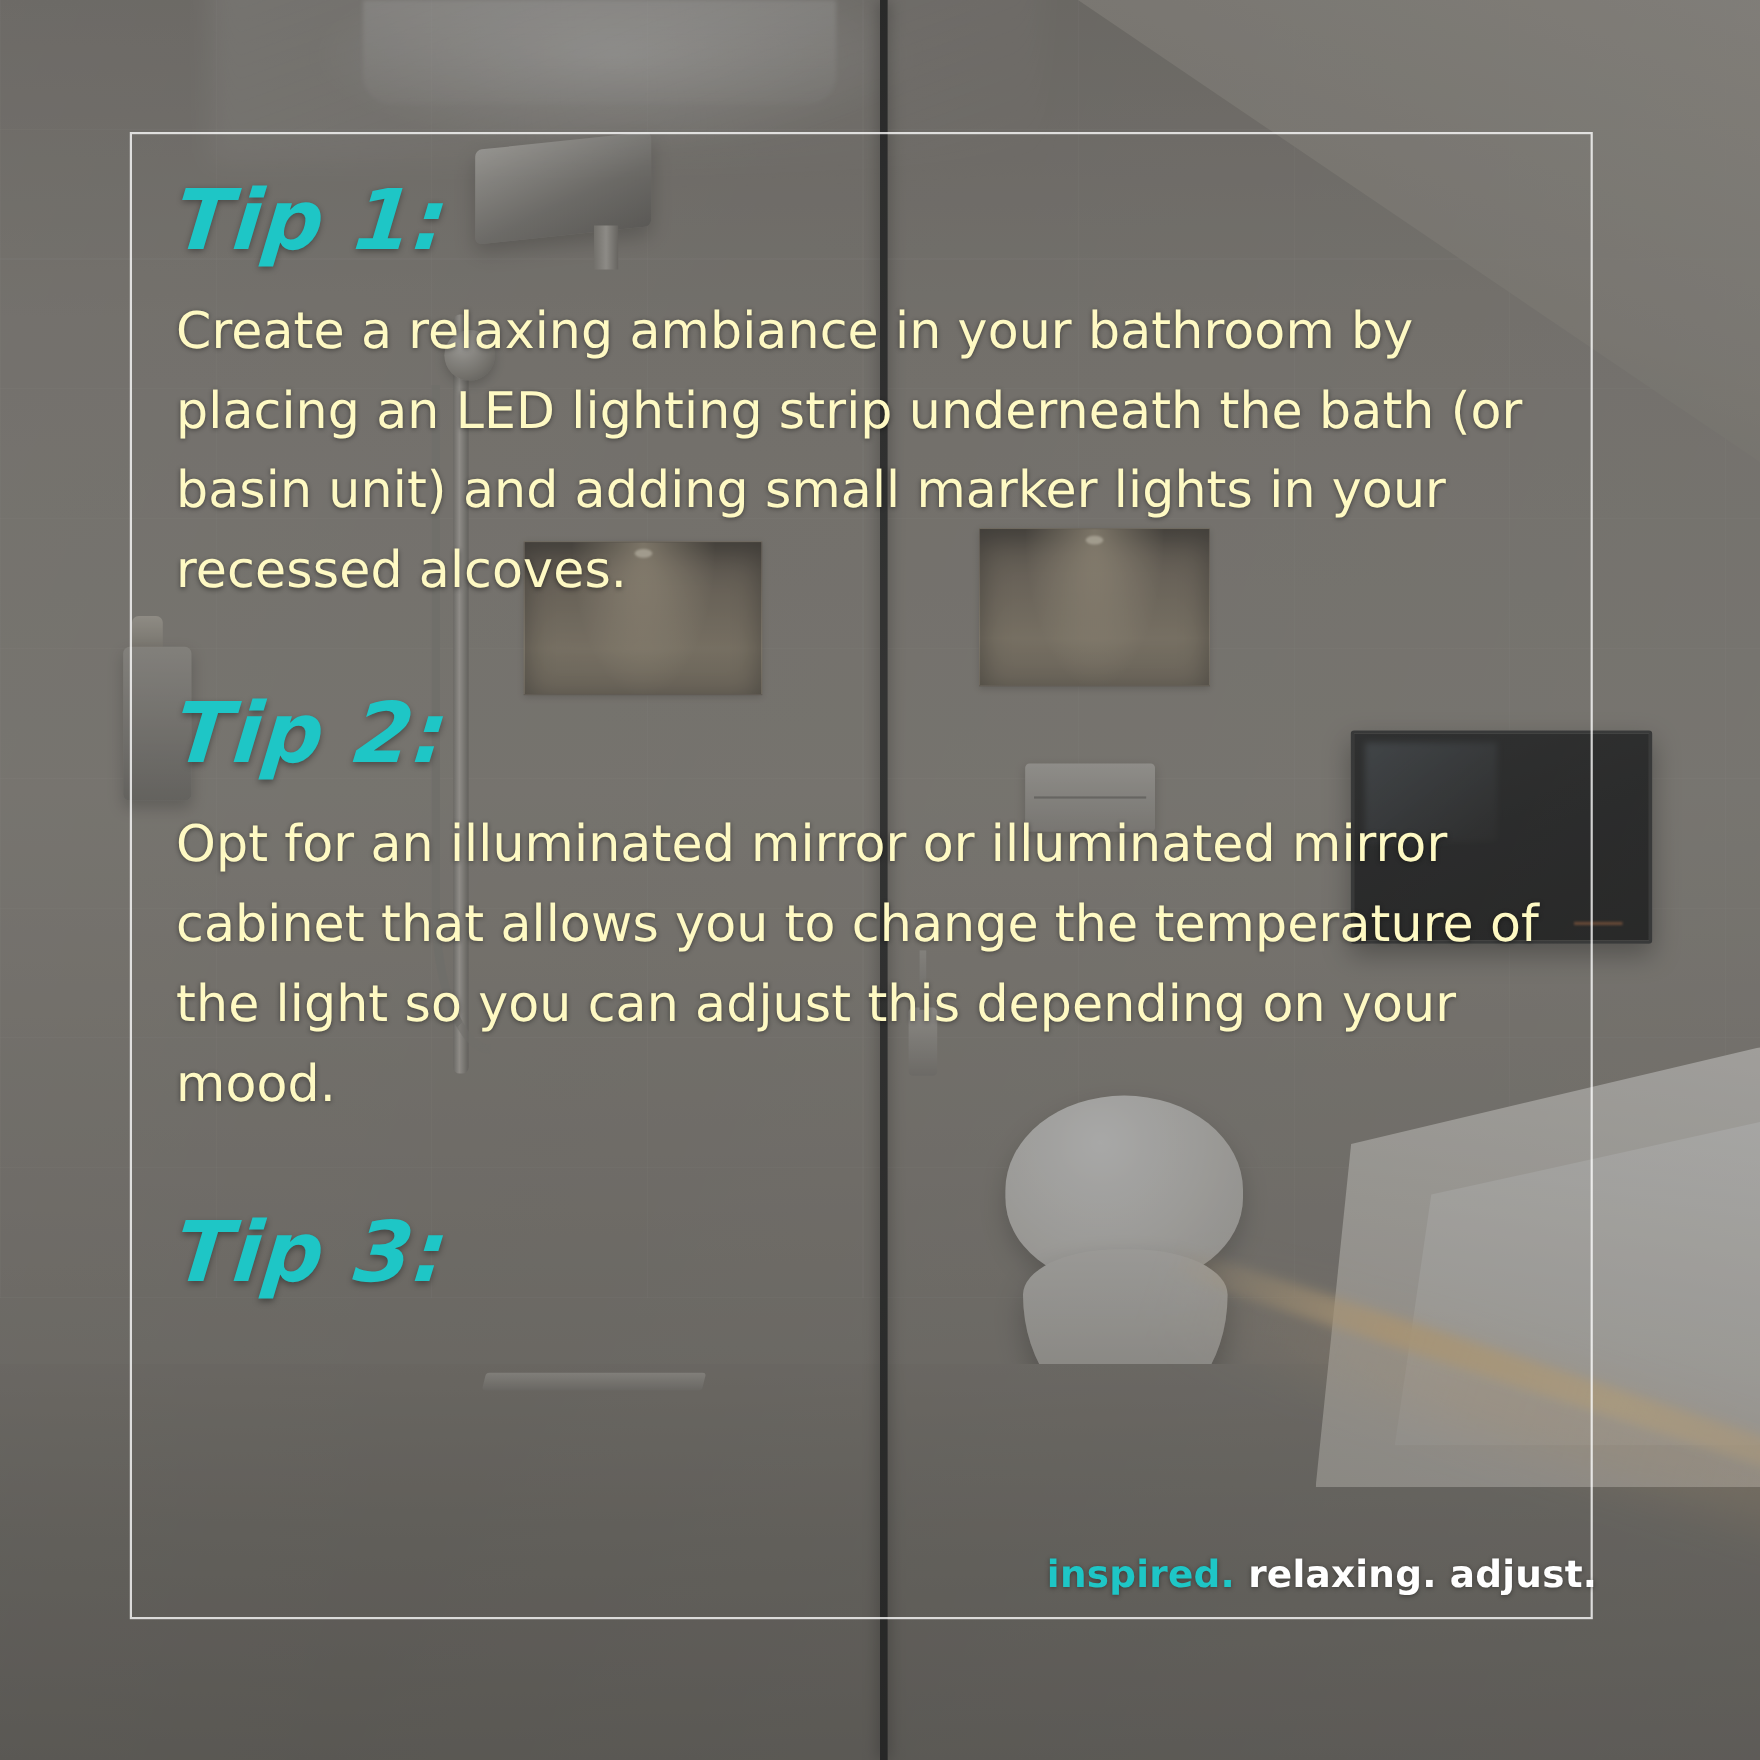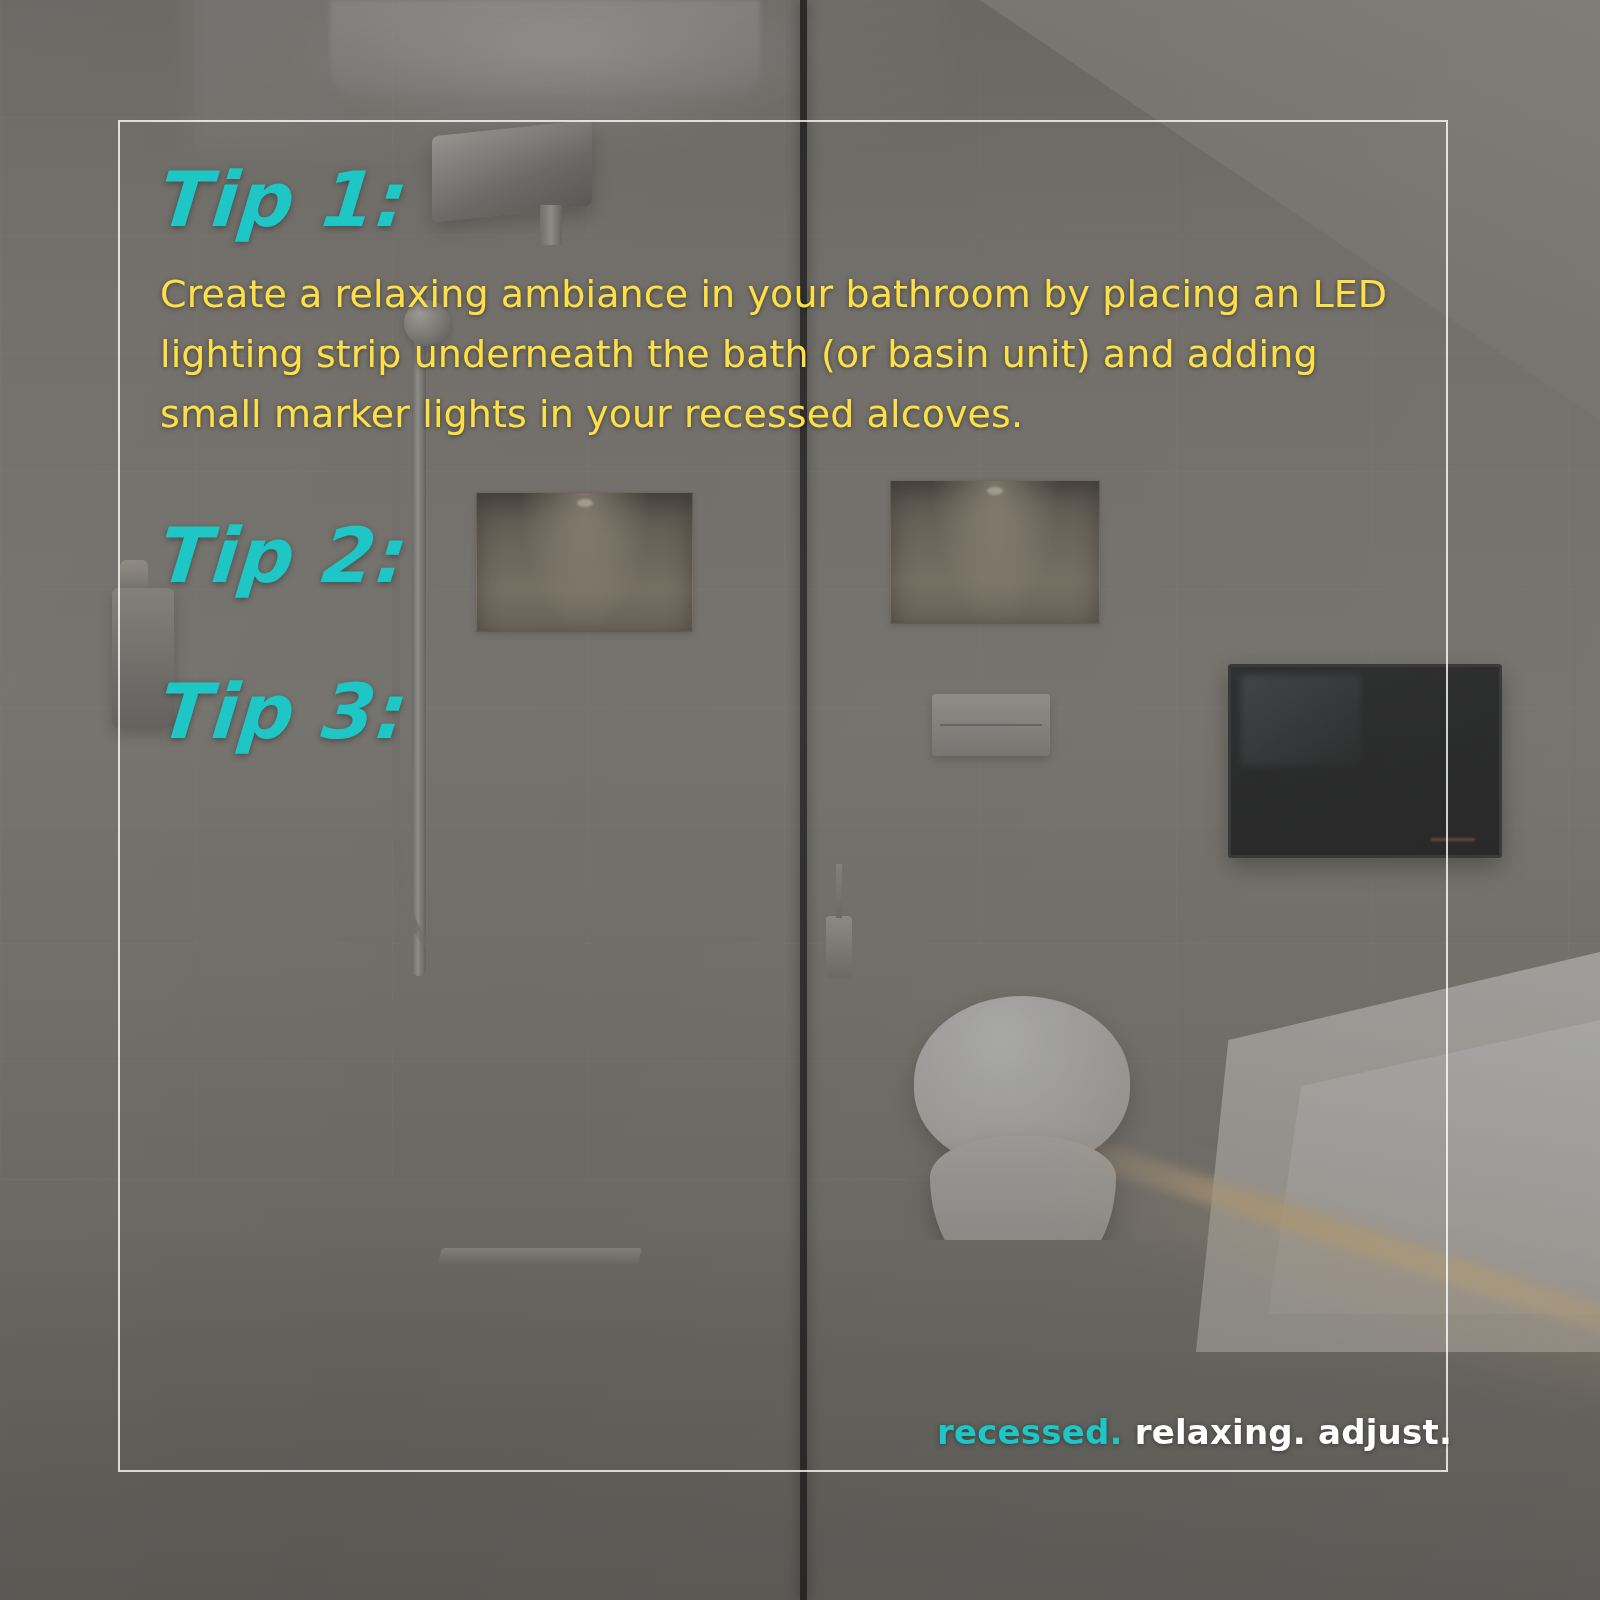--- a/index.html
+++ b/index.html
@@ -338,23 +338,23 @@
     color: #1ec6c6;
     letter-spacing: 1px;
     line-height: 1.0;
     margin: 0 0 26px 0;
     transform: skewX(-6deg);
     text-shadow: 0 2px 6px rgba(0,0,0,0.35);
   }
 
   .tip-body {
     font-family: "DejaVu Sans", sans-serif;
-    font-size: 38px;
+    font-size: 46px;
     line-height: 1.58;
-    color: #fde047;
+    color: #fef9c3;
     margin: 0;
     letter-spacing: 0.1px;
     text-shadow: 0 1px 5px rgba(0,0,0,0.45);
     max-width: 1250px;
   }
 
   #tip-1 { margin-top: 12px; }
   #tip-2 { margin-top: 74px; }
   #tip-3 { margin-top: 80px; }
 
@@ -437,27 +437,28 @@
 
   <div class="content">
 
     <div class="tip-block" id="tip-1">
       <div class="tip-heading">Tip 1:</div>
       <p class="tip-body">Create a relaxing ambiance in your bathroom by placing an LED lighting strip underneath the bath (or basin unit) and adding small marker lights in your recessed alcoves.</p>
     </div>
 
     <div class="tip-block" id="tip-2">
       <div class="tip-heading">Tip 2:</div>
+      <p class="tip-body">Opt for an illuminated mirror or illuminated mirror cabinet that allows you to change the temperature of the light so you can adjust this depending on your mood.</p>
     </div>
 
     <div class="tip-block" id="tip-3">
       <div class="tip-heading">Tip 3:</div>
     </div>
 
   </div>
 
   <div class="tagline">
-    <span class="t-inspired">recessed.</span>
+    <span class="t-inspired">inspired.</span>
     <span class="t-tailored">relaxing.</span>
     <span class="t-admired">adjust.</span>
   </div>
 
 </div>
 
 </body></html>

